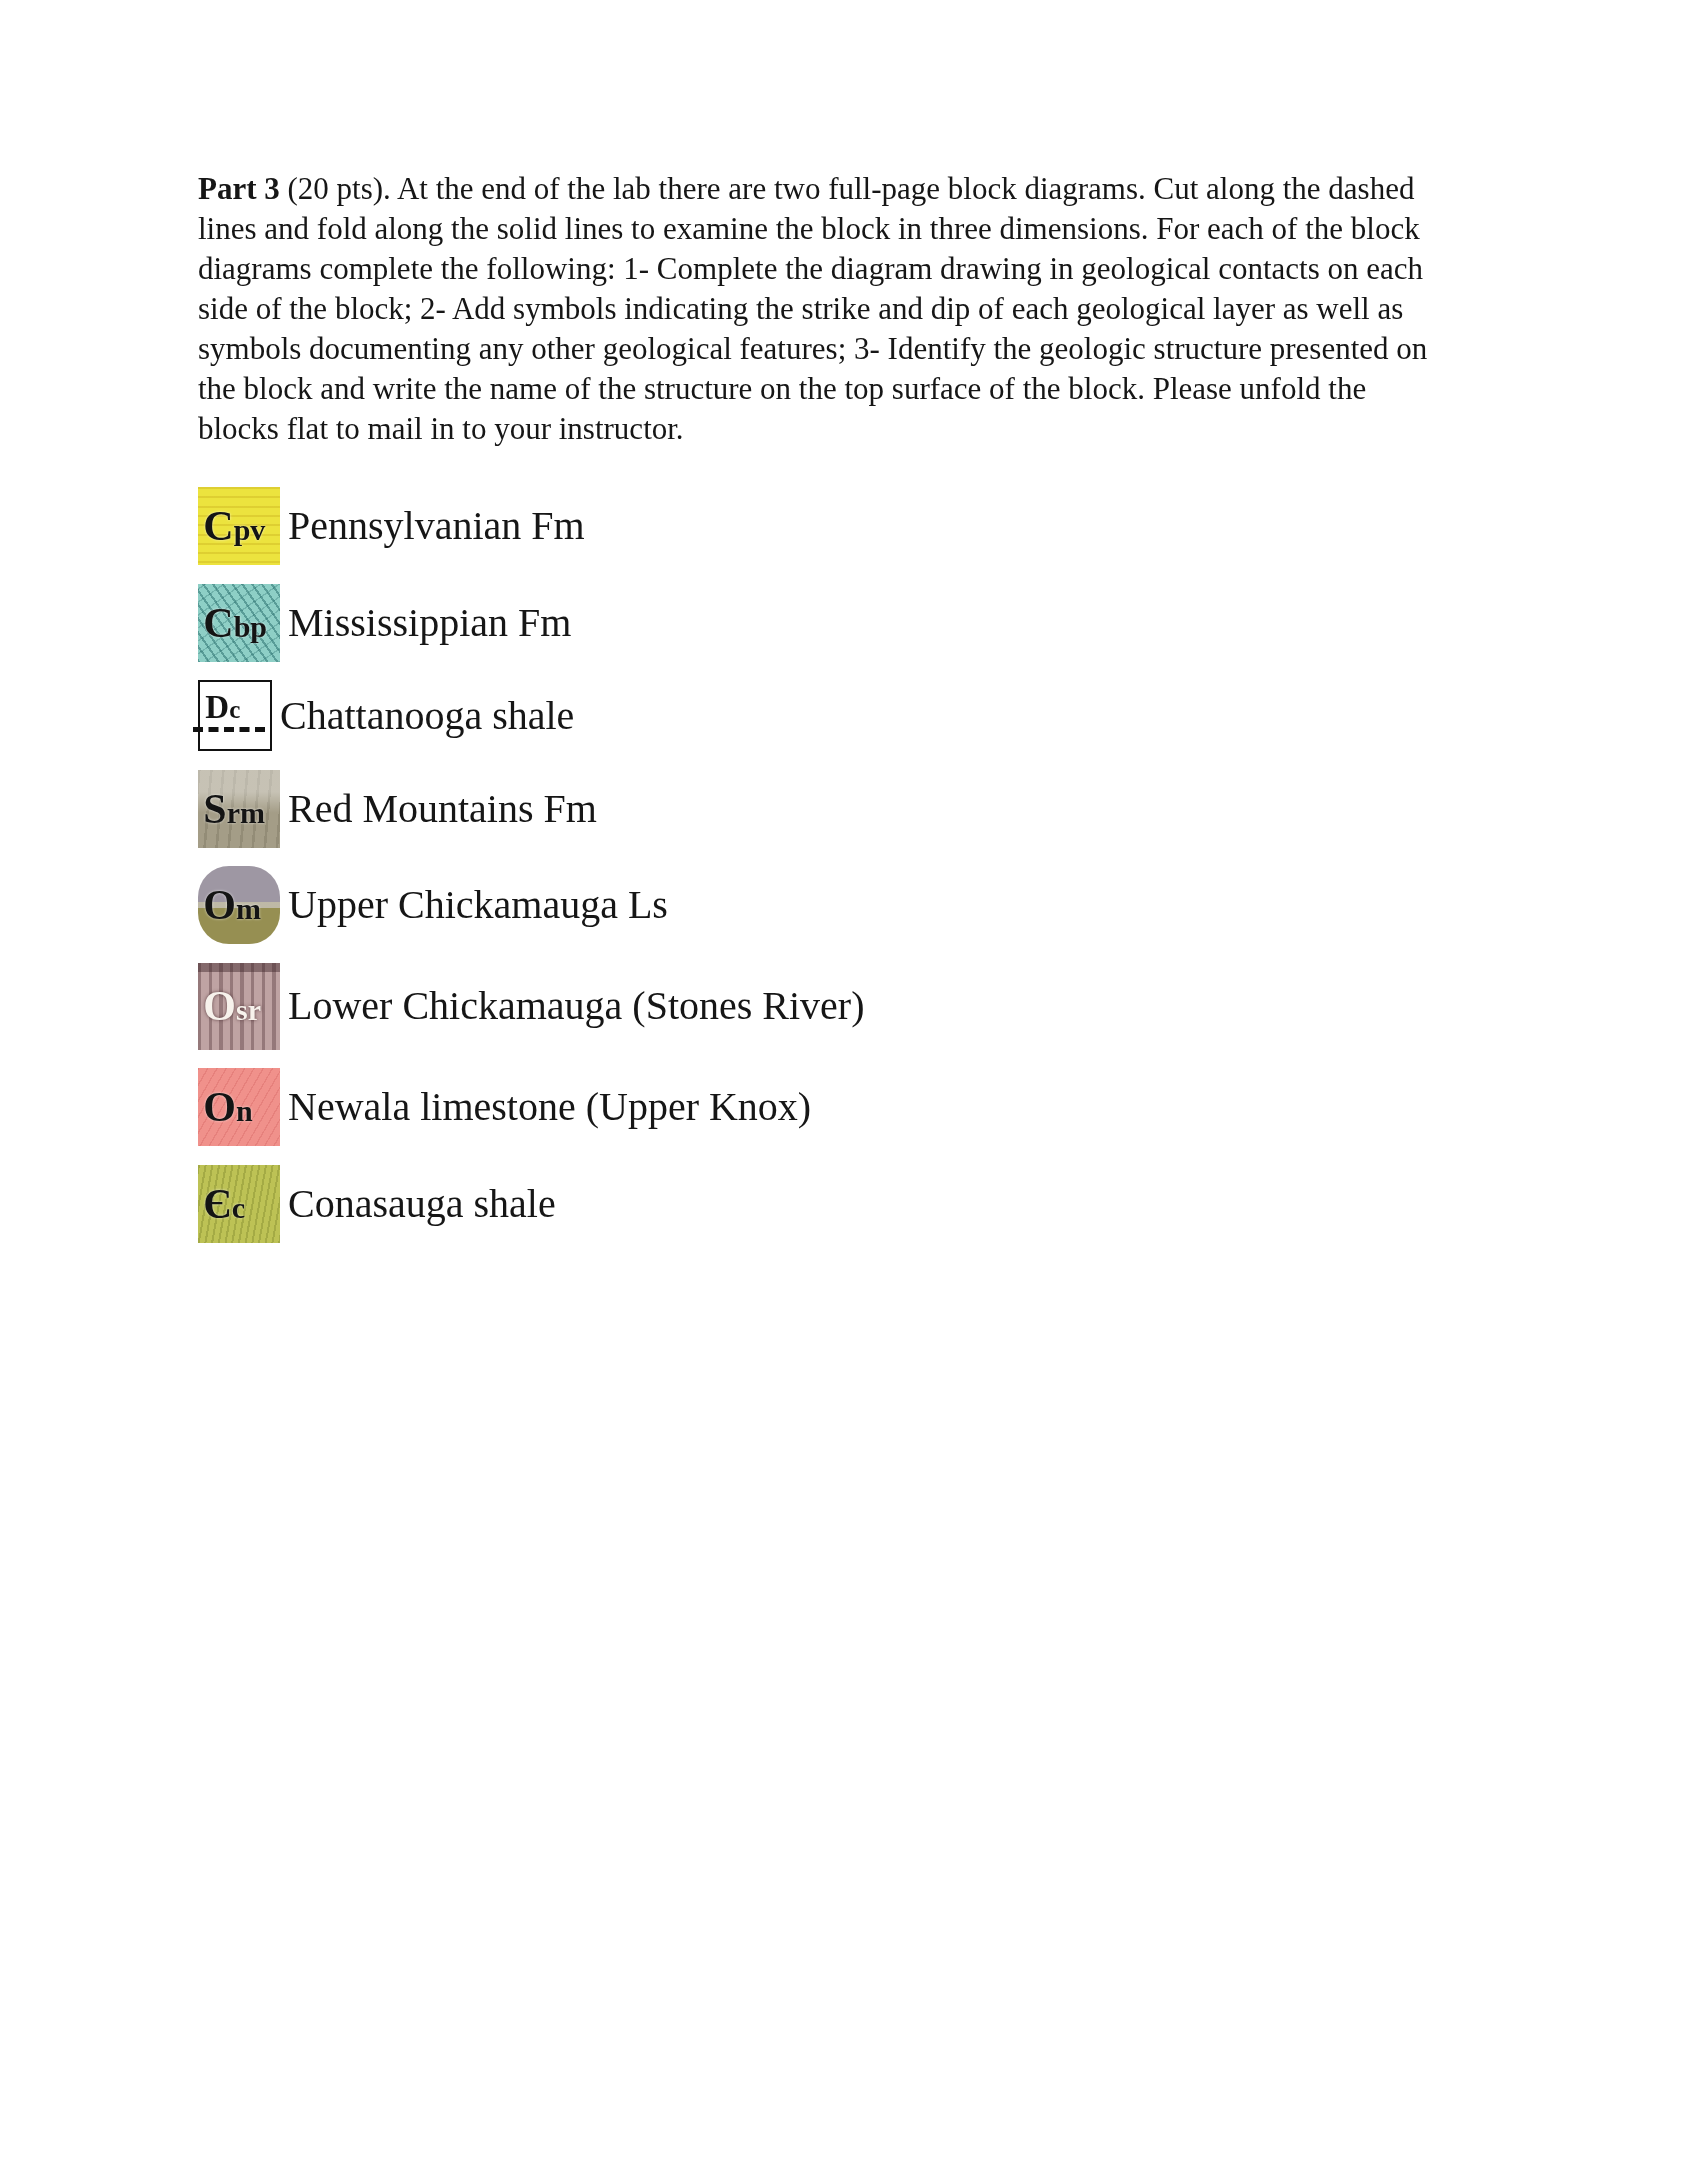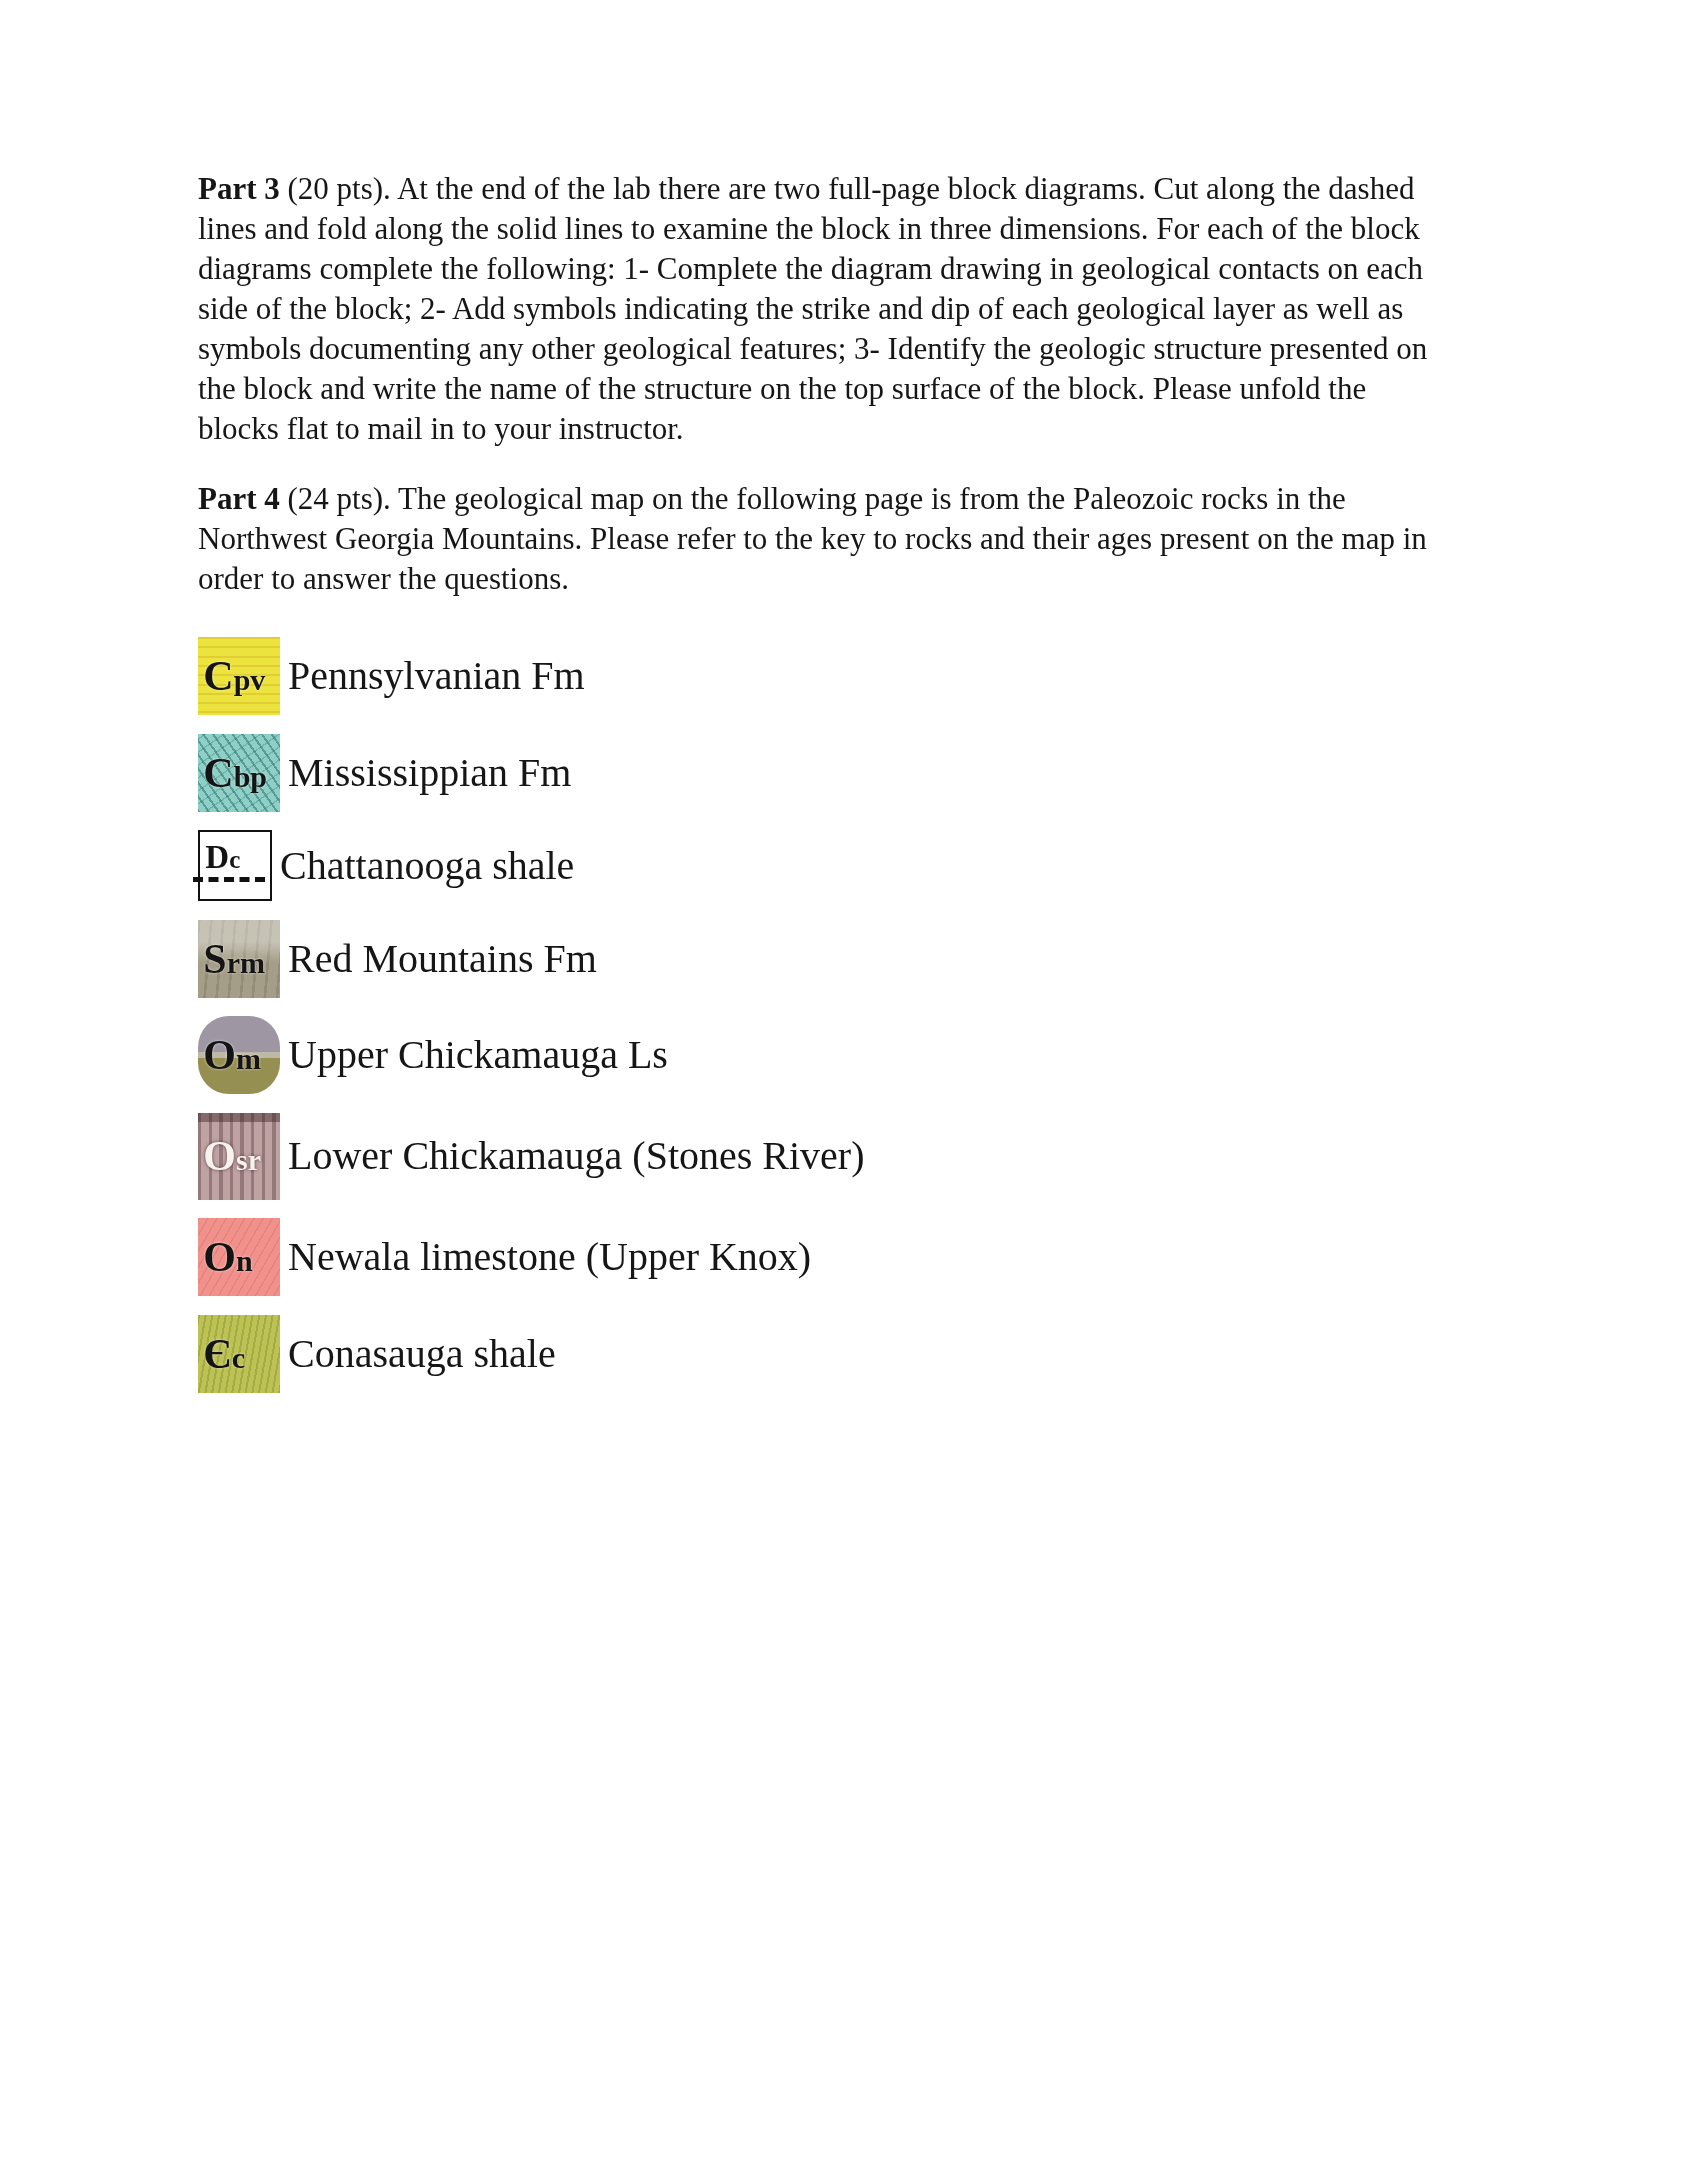--- a/index.html
+++ b/index.html
@@ -110,21 +110,20 @@
   }
 </style>
 </head>
 <body>
 
 <div class="page">
   <div class="content">
 
     <p class="para"><b>Part 3</b><span> (20 pts). At the end of the lab there are two full-page block diagrams. Cut along the dashed lines and fold along the solid lines to examine the block in three dimensions. For each of the block diagrams complete the following: 1- Complete the diagram drawing in geological contacts on each side of the block; 2- Add symbols indicating the strike and dip of each geological layer as well as symbols documenting any other geological features; 3- Identify the geologic structure presented on the block and write the name of the structure on the top surface of the block. Please unfold the blocks flat to mail in to your instructor.</span></p>
 
-    <p class="para"><b>Part 4</b><span> (24 pts). The geological map on the following page is from the Paleozoic rocks in the Northwest Georgia Mountains. Please refer to the key to rocks and their ages present on the map in order to answer the questions.</span></p>
 
     <div class="legend">
 
       <div class="legend-row">
         <div class="swatch swatch-cpv" style="background-color: rgb(236, 227, 62);">
           <span class="sym"><span class="sym-main">C</span><span class="sym-sub">pv</span></span>
         </div>
         <div class="legend-label">Pennsylvanian Fm</div>
       </div>
 

